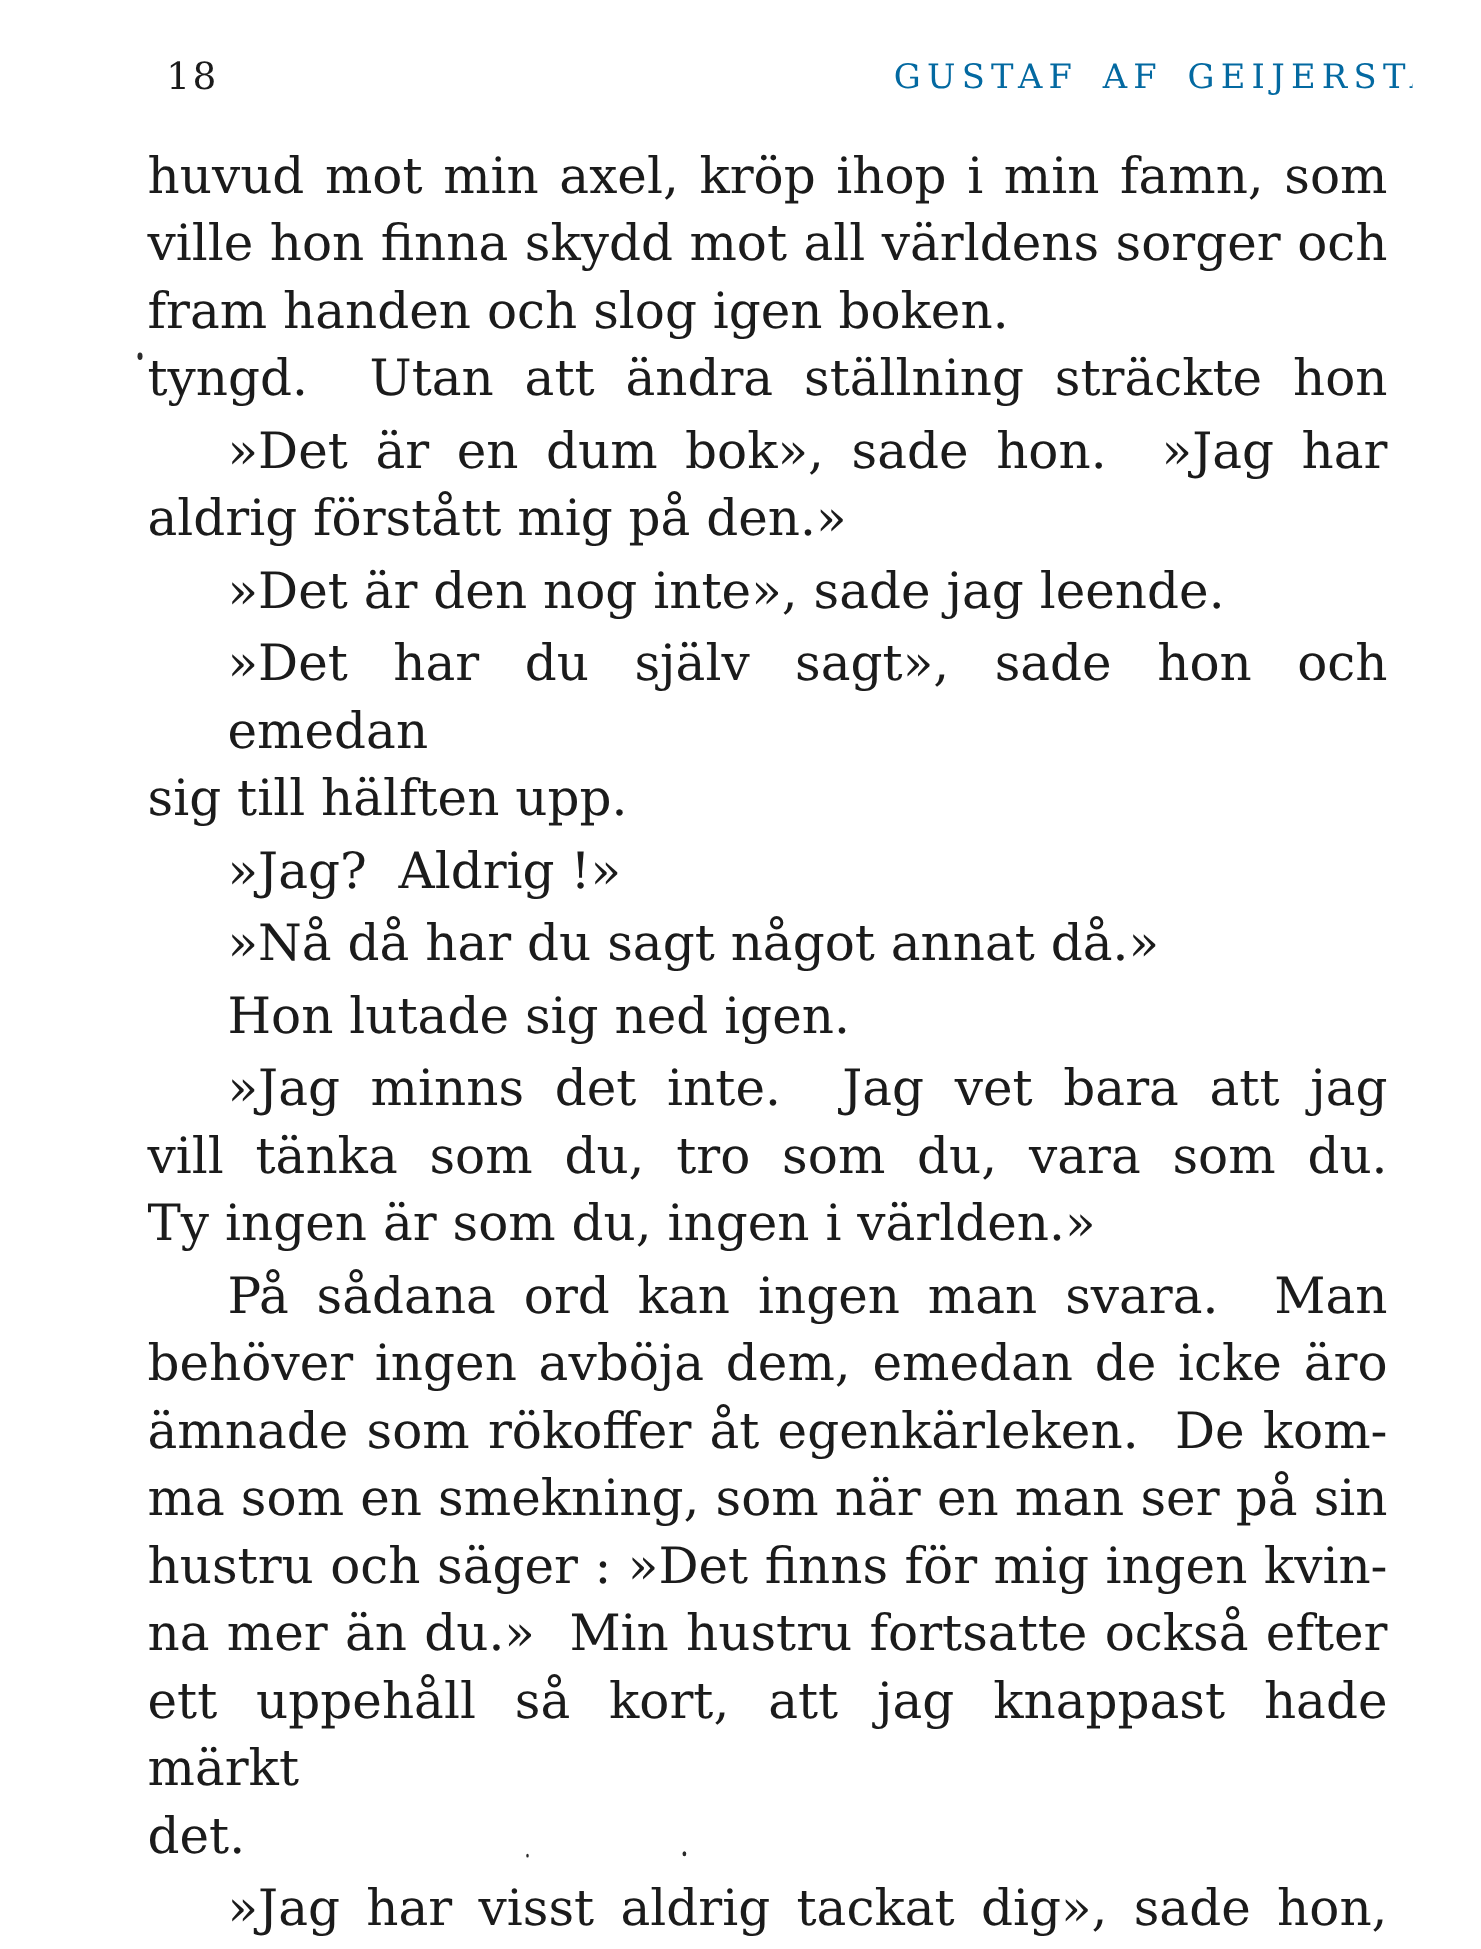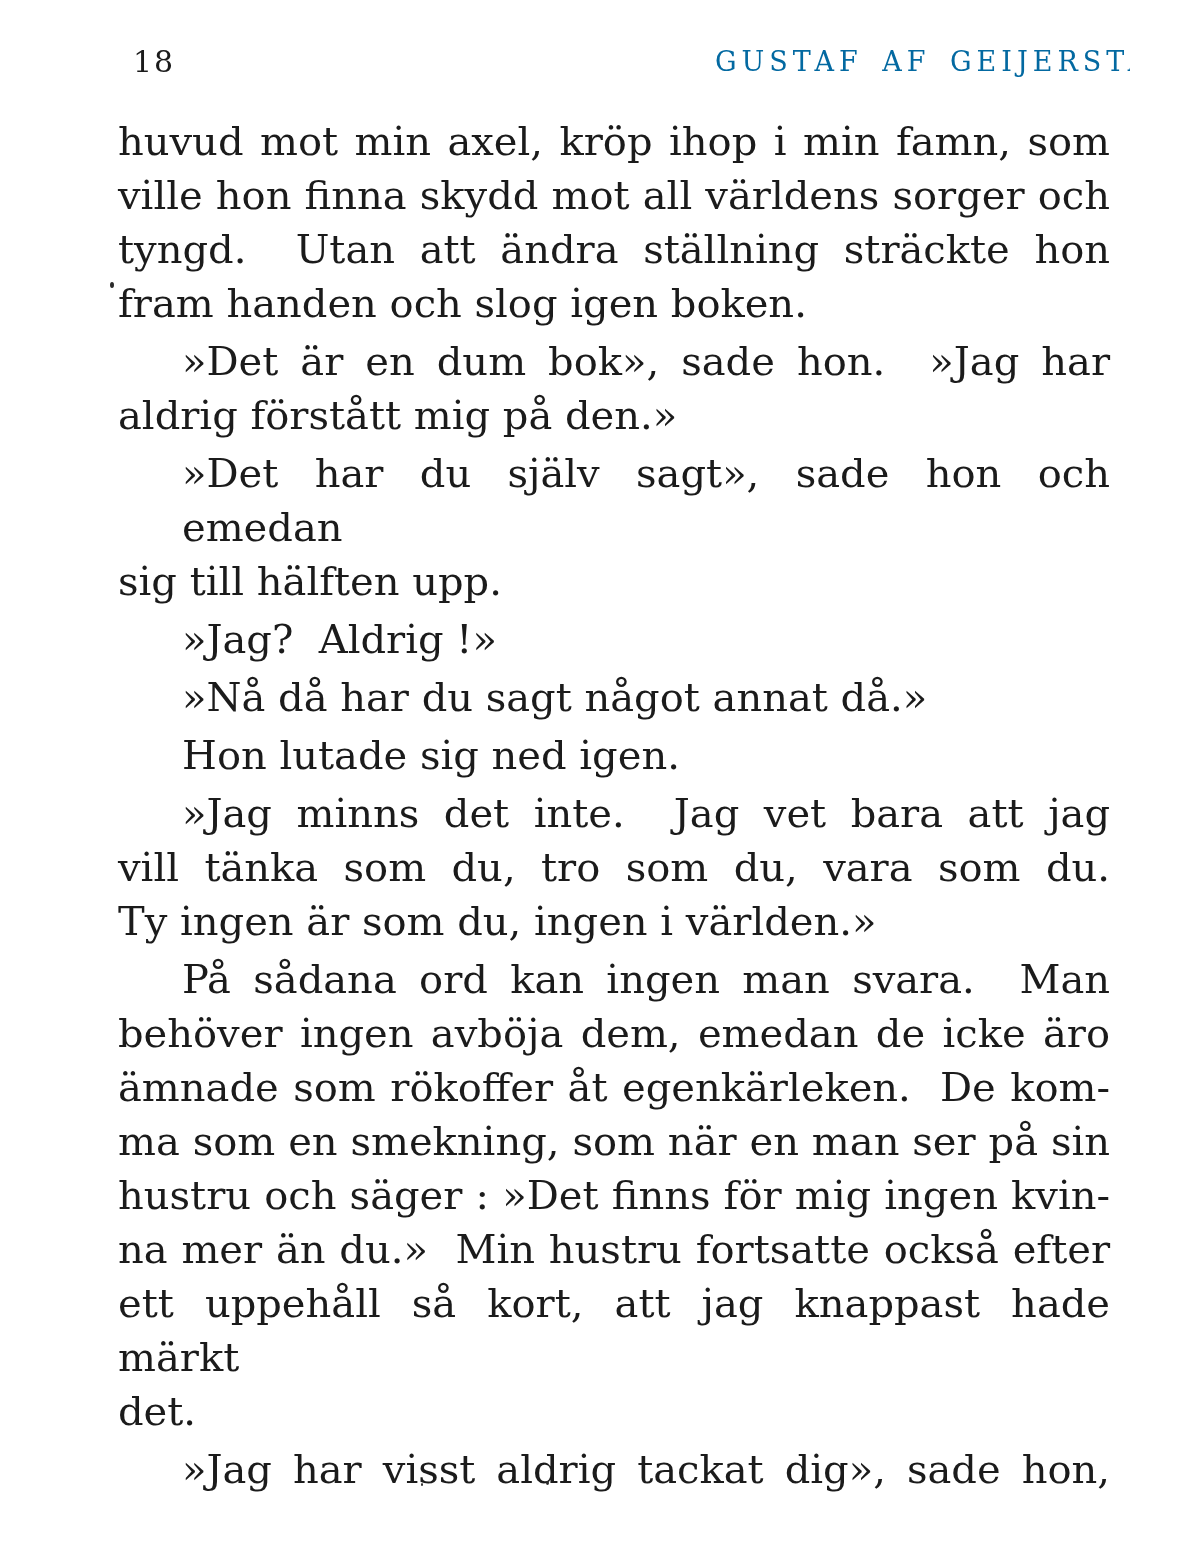--- a/index.html
+++ b/index.html
@@ -72,26 +72,29 @@
 <body>
 
 <div class="page">
   <div class="page-number">18</div>
   <div class="running-header">GUSTAF AF GEIJERSTAM</div>
 
   <div class="text-block" id="text-block">
       <div class="paragraph">
         <div class="line jl">huvud mot min axel, kröp ihop i min famn, som</div>
         <div class="line jl">ville hon finna skydd mot all världens sorger och</div>
+        <div class="line ll">fram handen och slog igen boken.</div>
         <div class="line jl">tyngd.&nbsp; Utan att ändra ställning sträckte hon</div>
-        <div class="line ll">fram handen och slog igen boken.</div>
       </div>
       <div class="paragraph">
         <div class="line jl indent">»Det är en dum bok», sade hon.&nbsp; »Jag har</div>
         <div class="line ll">aldrig förstått mig på den.»</div>
+      </div>
+      <div class="paragraph">
+        <div class="line ll indent">»Det är den nog inte», sade jag leende.</div>
       </div>
       <div class="paragraph">
         <div class="line jl indent">»Det har du själv sagt», sade hon och emedan</div>
         <div class="line ll">sig till hälften upp.</div>
       </div>
       <div class="paragraph">
         <div class="line ll indent">»Jag?&nbsp; Aldrig !»</div>
       </div>
       <div class="paragraph">
         <div class="line ll indent">»Nå då har du sagt något annat då.»</div>

